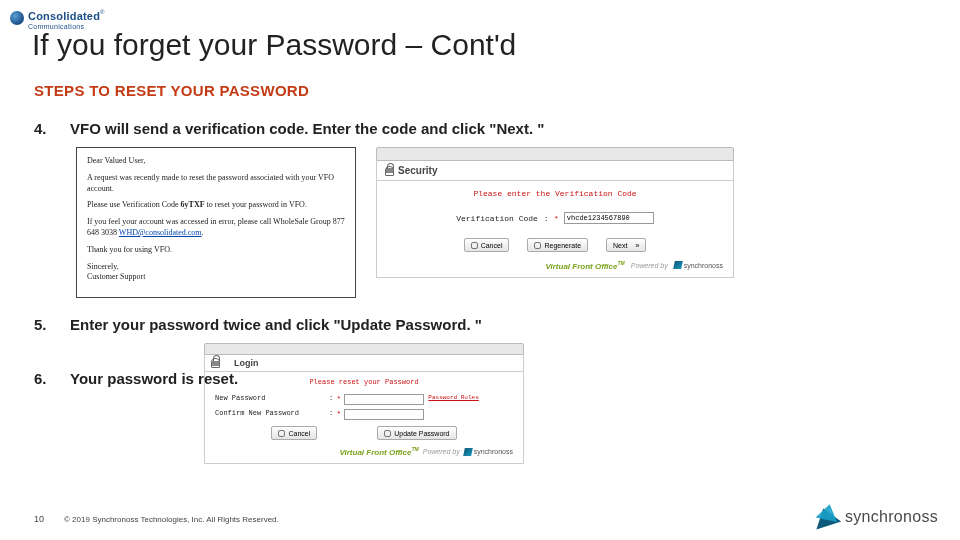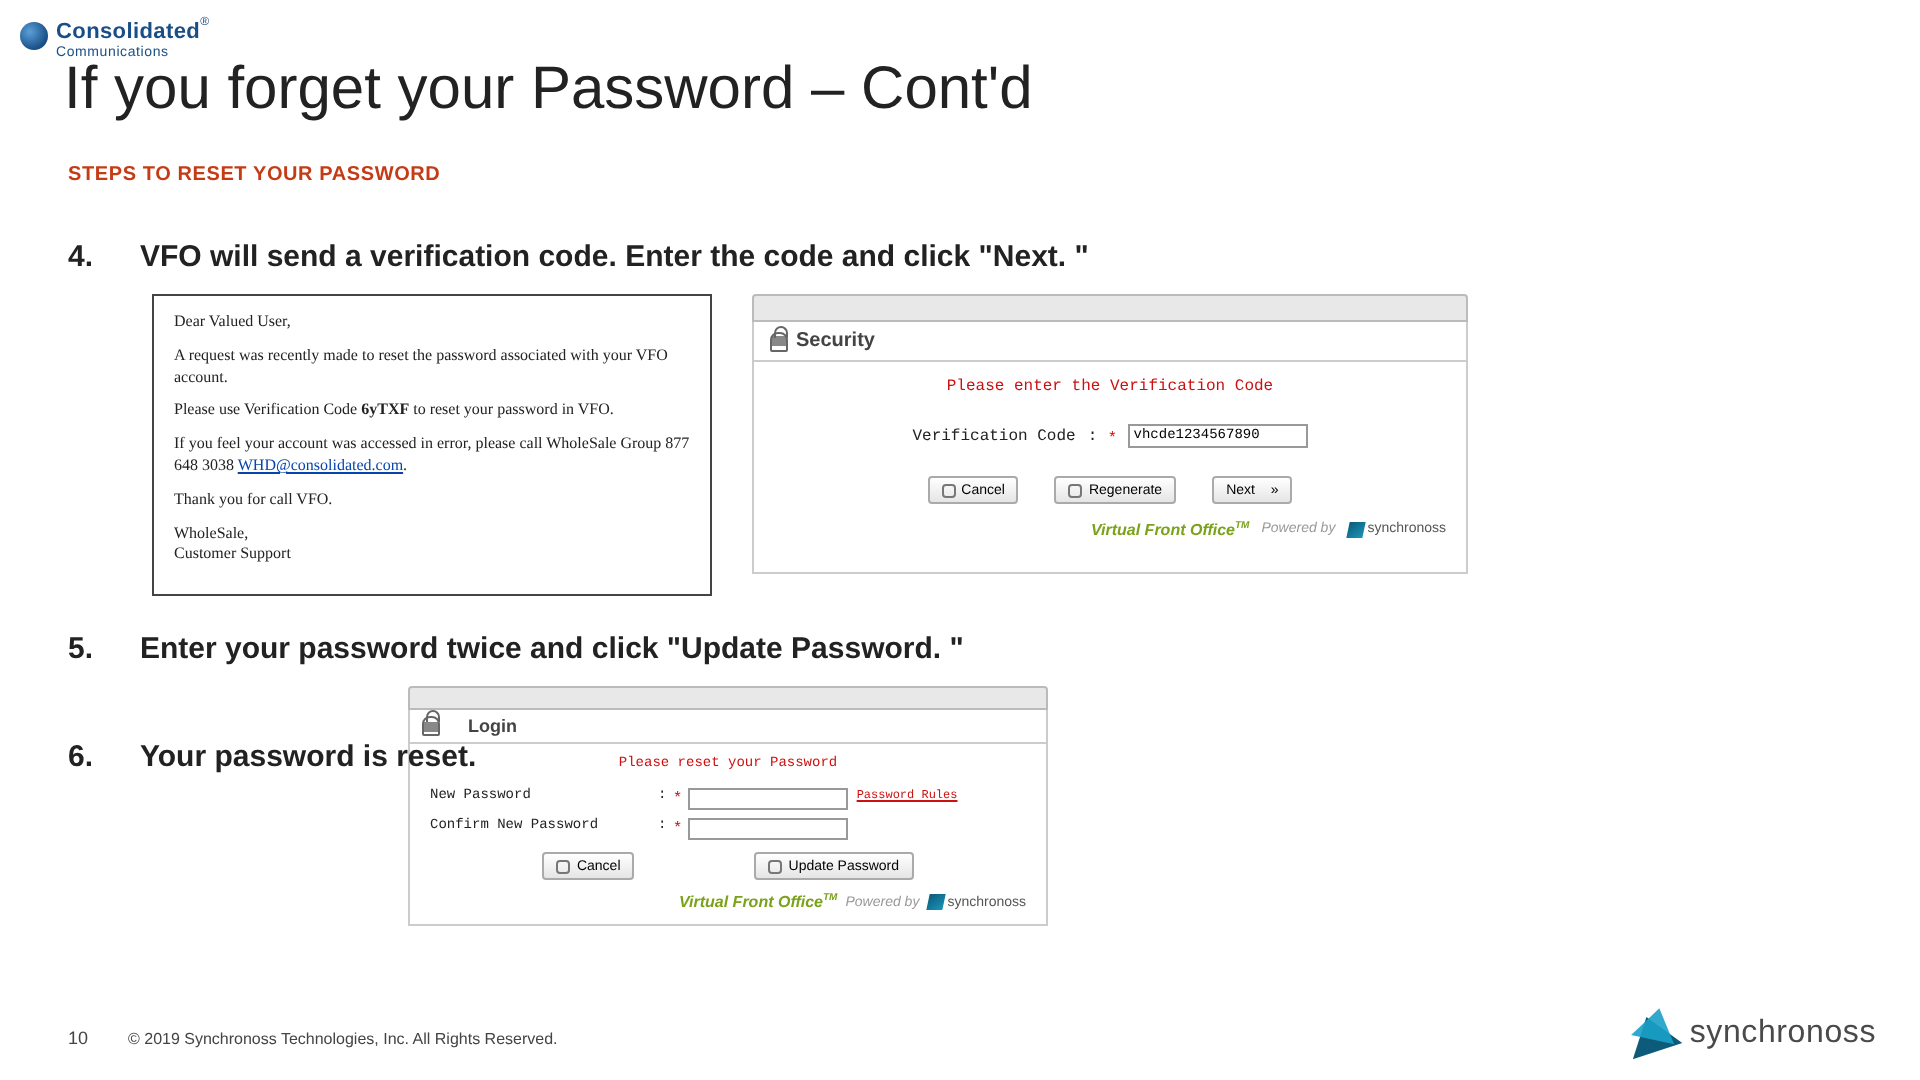--- a/index.html
+++ b/index.html
@@ -7,42 +7,42 @@
   .slide { position: relative; width: 960px; height: 540px; }
 
   
   .header-logo { position: absolute; top: 6px; left: 10px; display: flex; align-items: center; gap: 4px; }
   .header-logo .mark { width: 14px; height: 14px; border-radius: 50%; background: radial-gradient(circle at 35% 35%, #5aa0d8 0%, #1a4e86 70%); }
   .header-logo .txt1 { font-size: 11px; font-weight: bold; color: #1a4e86; letter-spacing: 0.2px; }
   .header-logo .tm { font-size: 6px; color: #1a4e86; vertical-align: super; }
   .header-logo .txt2 { font-size: 7px; color: #1a4e86; letter-spacing: 0.3px; margin-top: -1px; }
 
   .title { position: absolute; top: 28px; left: 32px; font-size: 30px; font-weight: 400; color: #222; }
-  .subtitle { position: absolute; top: 82px; left: 34px; font-size: 10px; font-weight: 700; color: #c43c16; letter-spacing: 0.3px; }
+  .subtitle { position: absolute; top: 82px; left: 34px; font-size: 15px; font-weight: 700; color: #c43c16; letter-spacing: 0.3px; }
 
   .steps { position: absolute; top: 120px; left: 34px; right: 30px; }
   .step { display: flex; align-items: flex-start; gap: 18px; margin-bottom: 10px; }
   .step .num { font-size: 15px; font-weight: 700; min-width: 18px; }
   .step .txt { font-size: 15px; font-weight: 700; }
 
   .panels-row { display: flex; gap: 20px; margin: 6px 0 18px 42px; }
 
   
   .email-panel { width: 280px; border: 1px solid #444; padding: 8px 10px; font-family: 'Times New Roman', serif; font-size: 8px; line-height: 1.35; color: #222; }
   .email-panel p { margin-bottom: 6px; }
   .email-panel .link { color: #0645ad; text-decoration: underline; }
 
   
   .sec-panel { width: 358px; background: #fff; font-size: 8px; }
   .sec-bar { height: 14px; background: #e8e8e8; border: 1px solid #bbb; border-radius: 2px 2px 0 0; }
   .sec-head { display: flex; align-items: center; gap: 4px; padding: 4px 8px; border: 1px solid #ccc; border-top: none; }
   .lock-icon { width: 9px; height: 10px; background: linear-gradient(#888,#888) center 60%/7px 5px no-repeat; border-radius: 4px 4px 1px 1px; border: 1px solid #666; position: relative; }
   .lock-icon::before { content:""; position:absolute; top:-4px; left:1px; width:5px; height:5px; border:1px solid #666; border-bottom:none; border-radius:4px 4px 0 0; }
   .sec-head-txt { font-weight: bold; color: #444; font-size: 10px; }
-  .sec-body { border: 1px solid #ccc; border-top: none; padding: 8px 10px 16px 10px; text-align: center; }
+  .sec-body { border: 1px solid #ccc; border-top: none; padding: 8px 10px 6px 10px; text-align: center; }
   .sec-prompt { color: #c11; font-family: 'Courier New', monospace; font-size: 8px; margin-bottom: 14px; }
   .sec-form { display: flex; justify-content: center; align-items: center; gap: 6px; margin-bottom: 14px; }
   .sec-label { font-family: 'Courier New', monospace; font-size: 8px; }
   .req { color: #c11; }
   .sec-input { width: 90px; height: 12px; border: 1px solid #999; font-family: 'Courier New', monospace; font-size: 7px; padding: 0 2px; }
   .sec-buttons { display: flex; justify-content: center; gap: 18px; margin-bottom: 8px; }
   .mini-btn { height: 14px; padding: 0 6px; font-size: 7px; border: 1px solid #aaa; background: linear-gradient(#fff,#e5e5e5); border-radius: 2px; display: inline-flex; align-items: center; gap: 3px; cursor: pointer; }
   .mini-btn .ico { width: 7px; height: 7px; border: 1px solid #777; border-radius: 2px; }
   .sec-foot { display: flex; justify-content: flex-end; align-items: center; gap: 6px; font-size: 8px; }
   .vfo-txt { font-style: italic; color: #7aa21a; font-weight: bold; }
@@ -107,23 +107,23 @@
 
       <div class="email-panel">
         <p>Dear Valued User,</p>
         <p>A request was recently made to reset the password associated with your VFO account.</p>
         <p>
           <span>Please use Verification Code </span><b>6yTXF</b><span> to reset your password in VFO.</span>
         </p>
         <p>
           <span>If you feel your account was accessed in error, please call WholeSale Group 877 648 3038 </span><span class="link">WHD@consolidated.com</span><span>.</span>
         </p>
-        <p>Thank you for call VFO.</p>
+        <p>Thank you for using VFO.</p>
         <p>
-          <span>WholeSale,</span><br>
+          <span>Sincerely,</span><br>
           <span>Customer Support</span>
         </p>
       </div>
 
       <div class="sec-panel">
         <div class="sec-bar"></div>
         <div class="sec-head">
           <span class="lock-icon"></span>
           <span class="sec-head-txt">Security</span>
         </div>

